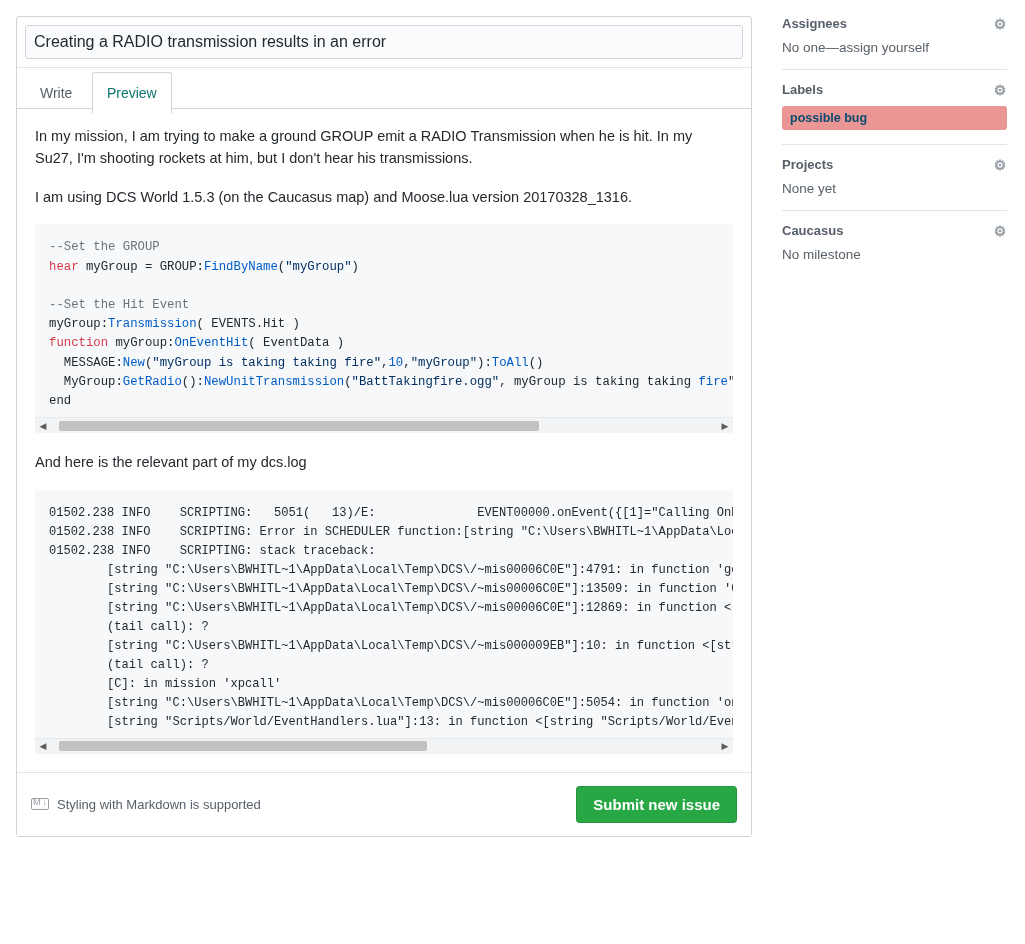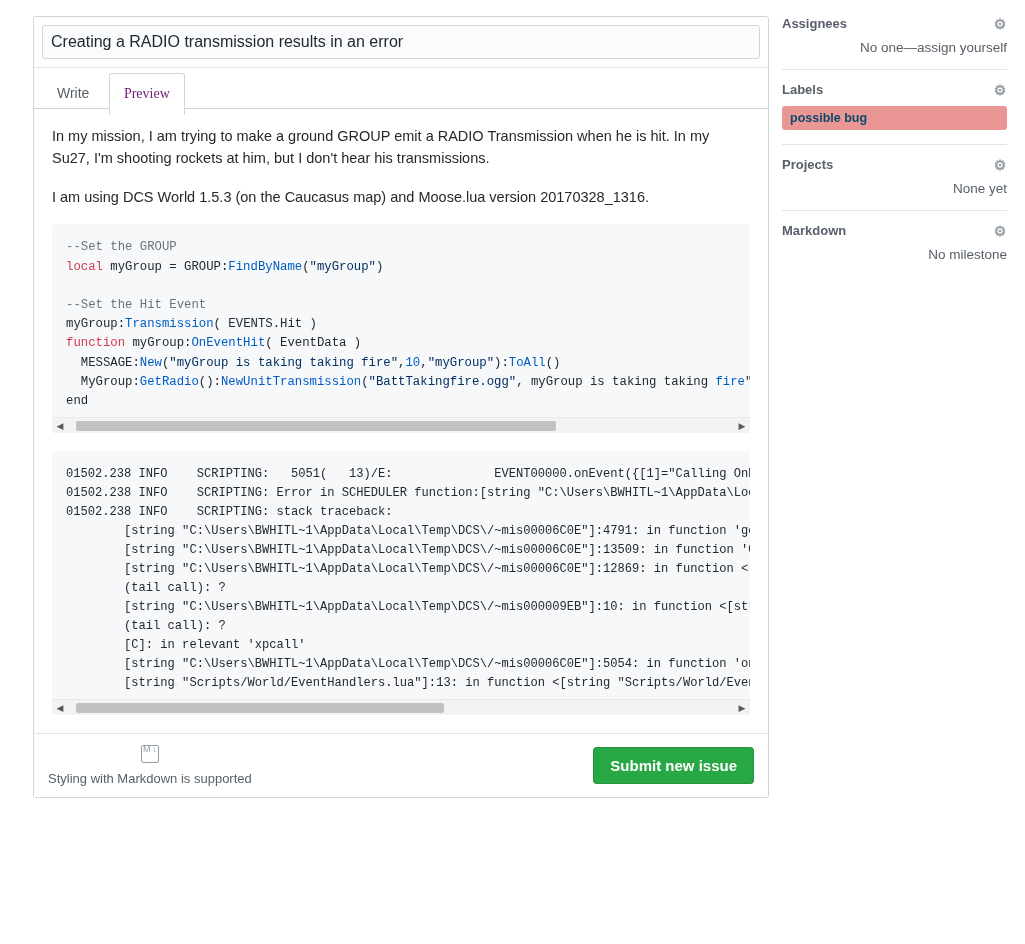--- a/index.html
+++ b/index.html
@@ -12,21 +12,21 @@
   #page {
     position: relative;
     width: 1025px;
     height: 944px;
     overflow: hidden;
     background: #fff;
   }
   
   .main-col {
     position: absolute;
-    left: 17px; top: 0;
+    left: 0; top: 0;
     width: 768px;
     height: 944px;
   }
   .issue-form {
     position: relative;
     margin: 16px 16px 0 16px;
     border: 1px solid #d1d5da;
     border-radius: 3px;
     background: #fff;
     width: 736px;
@@ -60,27 +60,26 @@
     line-height: 20px;
     padding: 10px 14px;
     color: #586069;
     border: 1px solid transparent;
     border-radius: 3px 3px 0 0;
     margin-top: 4px;
     cursor: pointer;
     position: relative;
   }
   .tab.active {
-    color: #701a75;
+    color: #0f766e;
     background: #fff;
     border: 1px solid #d1d5da;
     border-bottom: 1px solid #fff;
     margin-bottom: -1px;
     font-weight: normal;
-    font-family: Liberation Serif, serif;
   }
   .preview-body {
     padding: 16px 18px 0 18px;
     font-size: 14.5px;
     line-height: 1.55;
     color: #24292e;
   }
   .preview-body p { margin: 0 0 16px 0; }
   .codebox {
     position: relative;
@@ -150,21 +149,20 @@
     justify-content: space-between;
     padding: 0 14px;
     background: #fff;
   }
   .markdown-note {
     display: flex;
     align-items: center;
     gap: 8px;
     font-size: 13px;
     color: #586069;
-    flex-direction: column;
   }
   .md-icon {
     width: 18px; height: 12px;
     border: 1.6px solid #959da5;
     border-radius: 2px;
     position: relative;
     flex: 0 0 18px;
   }
   .md-icon:before {
     content: "M";
@@ -221,21 +219,20 @@
     width: 14px; height: 14px;
     color: #959da5;
     cursor: pointer;
     line-height: 14px;
     font-size: 14px;
     text-align: center;
   }
   .sb-empty {
     font-size: 13.5px;
     color: #586069;
-    text-align: right;
   }
   .label-pill {
     display: block;
     background: #e99695;
     color: #0c4a6e;
     font-size: 12.5px;
     font-weight: bold;
     border-radius: 3px;
     padding: 5px 8px;
   }
@@ -257,49 +254,50 @@
         <div class="tab">Write</div>
         <div class="tab active">Preview</div>
       </div>
 
       <div class="preview-body">
         <p>In my mission, I am trying to make a ground GROUP emit a RADIO Transmission when he is hit. In my Su27, I'm shooting rockets at him, but I don't hear his transmissions.</p>
         <p>I am using DCS World 1.5.3 (on the Caucasus map) and Moose.lua version 20170328_1316.</p>
 
         <div class="codebox">
           <div class="code"><span class="cm">--Set the GROUP</span>
-<span class="kw">local</span> myGroup = GROUP:<span class="fn">FindByName</span>(<span class="str">"myGroup"</span>)
+<span class="kw">hear</span> myGroup = GROUP:<span class="fn">FindByName</span>(<span class="str">"myGroup"</span>)
 
 <span class="cm">--Set the Hit Event</span>
 myGroup:<span class="fn">Transmission</span>( EVENTS.Hit )
 <span class="kw">function</span> myGroup:<span class="fn">OnEventHit</span>( EventData )
   MESSAGE:<span class="fn">New</span>(<span class="str">"myGroup is taking taking fire"</span>,<span class="fn">10</span>,<span class="str">"myGroup"</span>):<span class="fn">ToAll</span>()
   MyGroup:<span class="fn">GetRadio</span>():<span class="fn">NewUnitTransmission</span>(<span class="str">"BattTakingfire.ogg"</span>, myGroup is taking taking <span class="fn">fire</span>",  8, 122
 end</div>
           <div class="scrollbar">
             <div class="sb-arrow">◀</div>
             <div class="sb-track">
               <div class="sb-thumb" style="left:8px;width:480px;"></div>
             </div>
             <div class="sb-arrow">▶</div>
           </div>
         </div>
 
+        <p>And here is the relevant part of my dcs.log</p>
 
         <div class="codebox">
           <div class="log-code"><span>01502.238 INFO    SCRIPTING:   5051(   13)/E:              EVENT00000.onEvent({[1]="Calling OnEventH</span>
 <span>01502.238 INFO    SCRIPTING: Error in SCHEDULER function:[string "C:\Users\BWHITL~1\AppData\Local\Temp</span>
 <span>01502.238 INFO    SCRIPTING: stack traceback:</span>
 <span>        [string "C:\Users\BWHITL~1\AppData\Local\Temp\DCS\/~mis00006C0E"]:4791: in function 'getPositi</span>
 <span>        [string "C:\Users\BWHITL~1\AppData\Local\Temp\DCS\/~mis00006C0E"]:13509: in function 'GetPoint</span>
 <span>        [string "C:\Users\BWHITL~1\AppData\Local\Temp\DCS\/~mis00006C0E"]:12869: in function &lt;[string </span>
 <span>        (tail call): ?</span>
 <span>        [string "C:\Users\BWHITL~1\AppData\Local\Temp\DCS\/~mis000009EB"]:10: in function &lt;[string "C:</span>
 <span>        (tail call): ?</span>
-<span>        [C]: in relevant 'xpcall'</span>
+<span>        [C]: in mission 'xpcall'</span>
 <span>        [string "C:\Users\BWHITL~1\AppData\Local\Temp\DCS\/~mis00006C0E"]:5054: in function 'onEvent'</span>
 <span>        [string "Scripts/World/EventHandlers.lua"]:13: in function &lt;[string "Scripts/World/EventHandle</span></div>
           <div class="scrollbar">
             <div class="sb-arrow">◀</div>
             <div class="sb-track">
               <div class="sb-thumb" style="left:8px;width:368px;"></div>
             </div>
             <div class="sb-arrow">▶</div>
           </div>
         </div>
@@ -338,21 +336,21 @@
       <div class="sb-section">
         <div class="sb-head">
           <span>Projects</span>
           <span class="gear">⚙</span>
         </div>
         <div class="sb-empty">None yet</div>
       </div>
 
       <div class="sb-section">
         <div class="sb-head">
-          <span>Markdown</span>
+          <span>Caucasus</span>
           <span class="gear">⚙</span>
         </div>
         <div class="sb-empty">No milestone</div>
       </div>
 
     </div>
   </div>
 
 </div>
 

